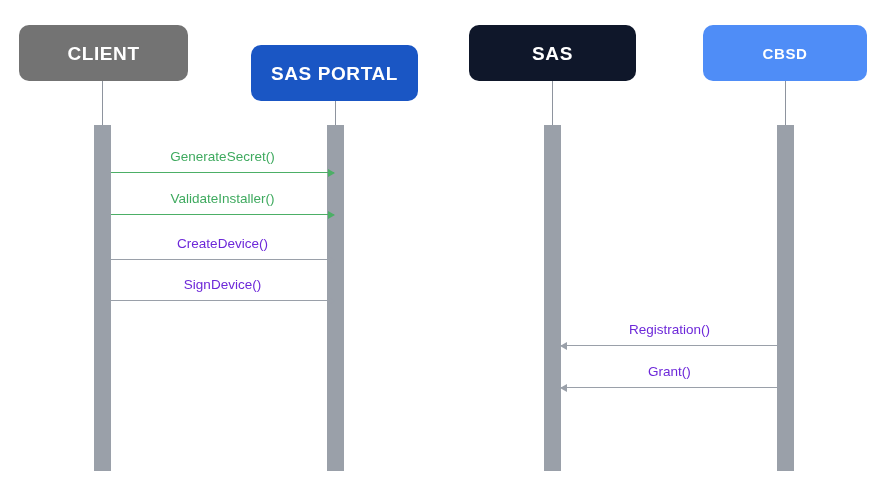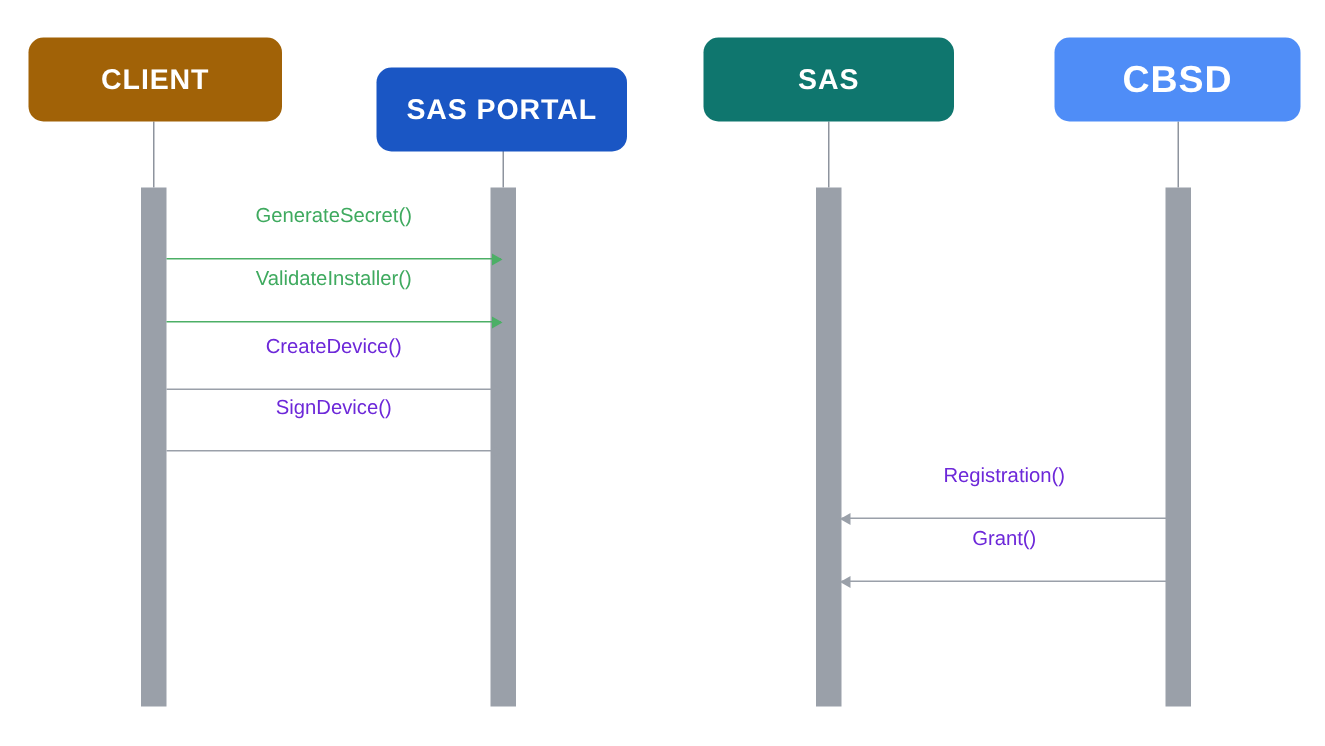--- a/index.html
+++ b/index.html
@@ -78,57 +78,57 @@
   .message.dir-left .message-head {
     left: -1px;
     border-right-width: 7px;
     border-right-style: solid;
   }
   .message-label {
     position: absolute;
     left: 0;
     width: 100%;
     text-align: center;
-    bottom: 20px;
+    bottom: 7px;
     font-size: 13.5px;
     white-space: nowrap;
     line-height: 1.1;
   }
 
   .msg-gray .message-line { background: #9aa0a9; }
   .msg-gray .message-head { border-left-color: #9aa0a9; border-right-color: #9aa0a9; }
   .msg-gray .message-label { color: #6d28d9; }
 
   .msg-green .message-line { background: #4caf66; }
   .msg-green .message-head { border-left-color: #4caf66; border-right-color: #4caf66; }
   .msg-green .message-label { color: #3faa5f; }
 </style>
 </head>
 <body>
 
 <div id="diagram-root" style="width: 883px; height: 497px; background: rgb(255, 255, 255);">
 
 <div class="lifeline-stem" style="left: 102px; top: 81px; height: 44px; background: rgb(142, 148, 158);"></div>
     <div class="activation-bar" style="left: 94px; top: 125px; width: 17px; height: 346px; background: rgb(154, 160, 169);"></div>
-    <div class="actor-box" style="left: 19px; top: 25px; width: 169px; height: 56px; background: #a16207; font-size: 19px;">
+    <div class="actor-box" style="left: 19px; top: 25px; width: 169px; height: 56px; background: #737373; font-size: 19px;">
       <span class="actor-label">CLIENT</span>
     </div>
     <div class="lifeline-stem" style="left: 335px; top: 81px; height: 44px; background: rgb(142, 148, 158);"></div>
     <div class="activation-bar" style="left: 327px; top: 125px; width: 17px; height: 346px; background: rgb(154, 160, 169);"></div>
     <div class="actor-box" style="left: 251px; top: 25px; width: 167px; height: 56px; background: rgb(26, 86, 196); font-size: 19px; margin-top: 20px;">
       <span class="actor-label">SAS PORTAL</span>
     </div>
     <div class="lifeline-stem" style="left: 552px; top: 81px; height: 44px; background: rgb(142, 148, 158);"></div>
     <div class="activation-bar" style="left: 544px; top: 125px; width: 17px; height: 346px; background: rgb(154, 160, 169);"></div>
-    <div class="actor-box" style="left: 469px; top: 25px; width: 167px; height: 56px; background: #0f766e; font-size: 19px;">
+    <div class="actor-box" style="left: 469px; top: 25px; width: 167px; height: 56px; background: #0f172a; font-size: 19px;">
       <span class="actor-label">SAS</span>
     </div>
     <div class="lifeline-stem" style="left: 785px; top: 81px; height: 44px; background: rgb(142, 148, 158);"></div>
     <div class="activation-bar" style="left: 777px; top: 125px; width: 17px; height: 346px; background: rgb(154, 160, 169);"></div>
-    <div class="actor-box" style="left: 703px; top: 25px; width: 164px; height: 56px; background: rgb(79, 141, 247); font-size: 25px;">
+    <div class="actor-box" style="left: 703px; top: 25px; width: 164px; height: 56px; background: rgb(79, 141, 247); font-size: 15px;">
       <span class="actor-label">CBSD</span>
     </div>
     <div class="message dir-right msg-green" style="left: 111px; top: 172px; width: 223px;">
       <div class="message-line"></div>
       <div class="message-head"></div>
       <div class="message-label">GenerateSecret()</div>
     </div>
     <div class="message dir-right msg-green" style="left: 111px; top: 214px; width: 223px;">
       <div class="message-line"></div>
       <div class="message-head"></div>

